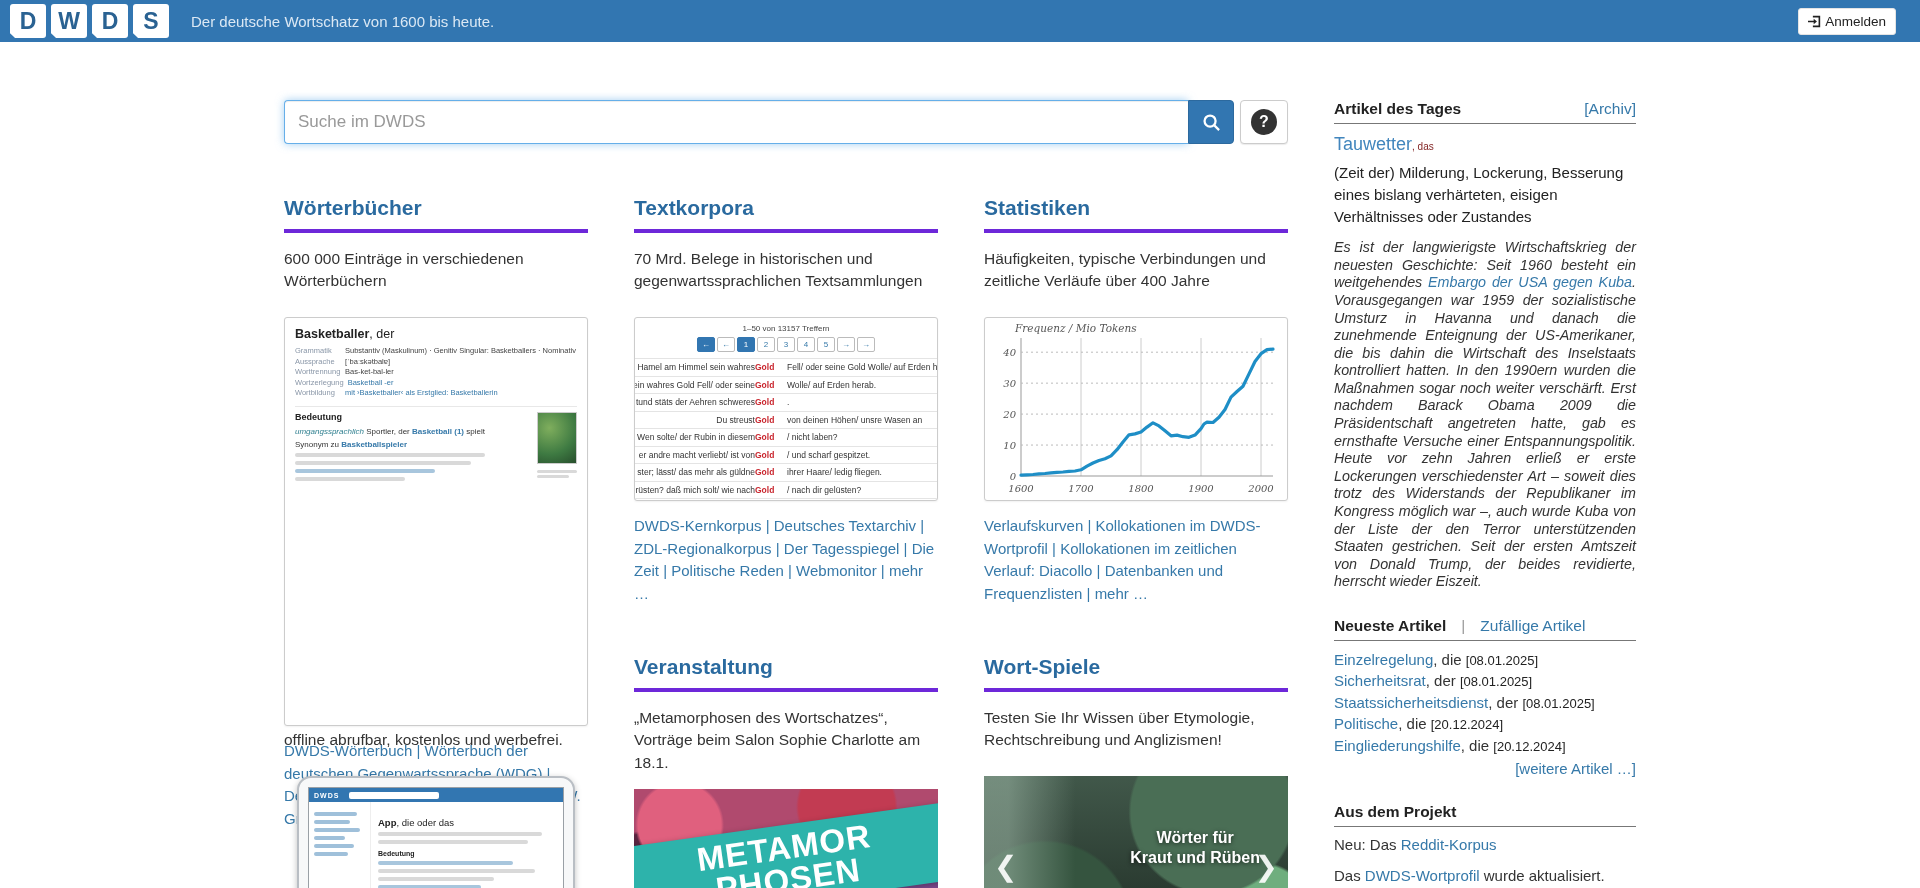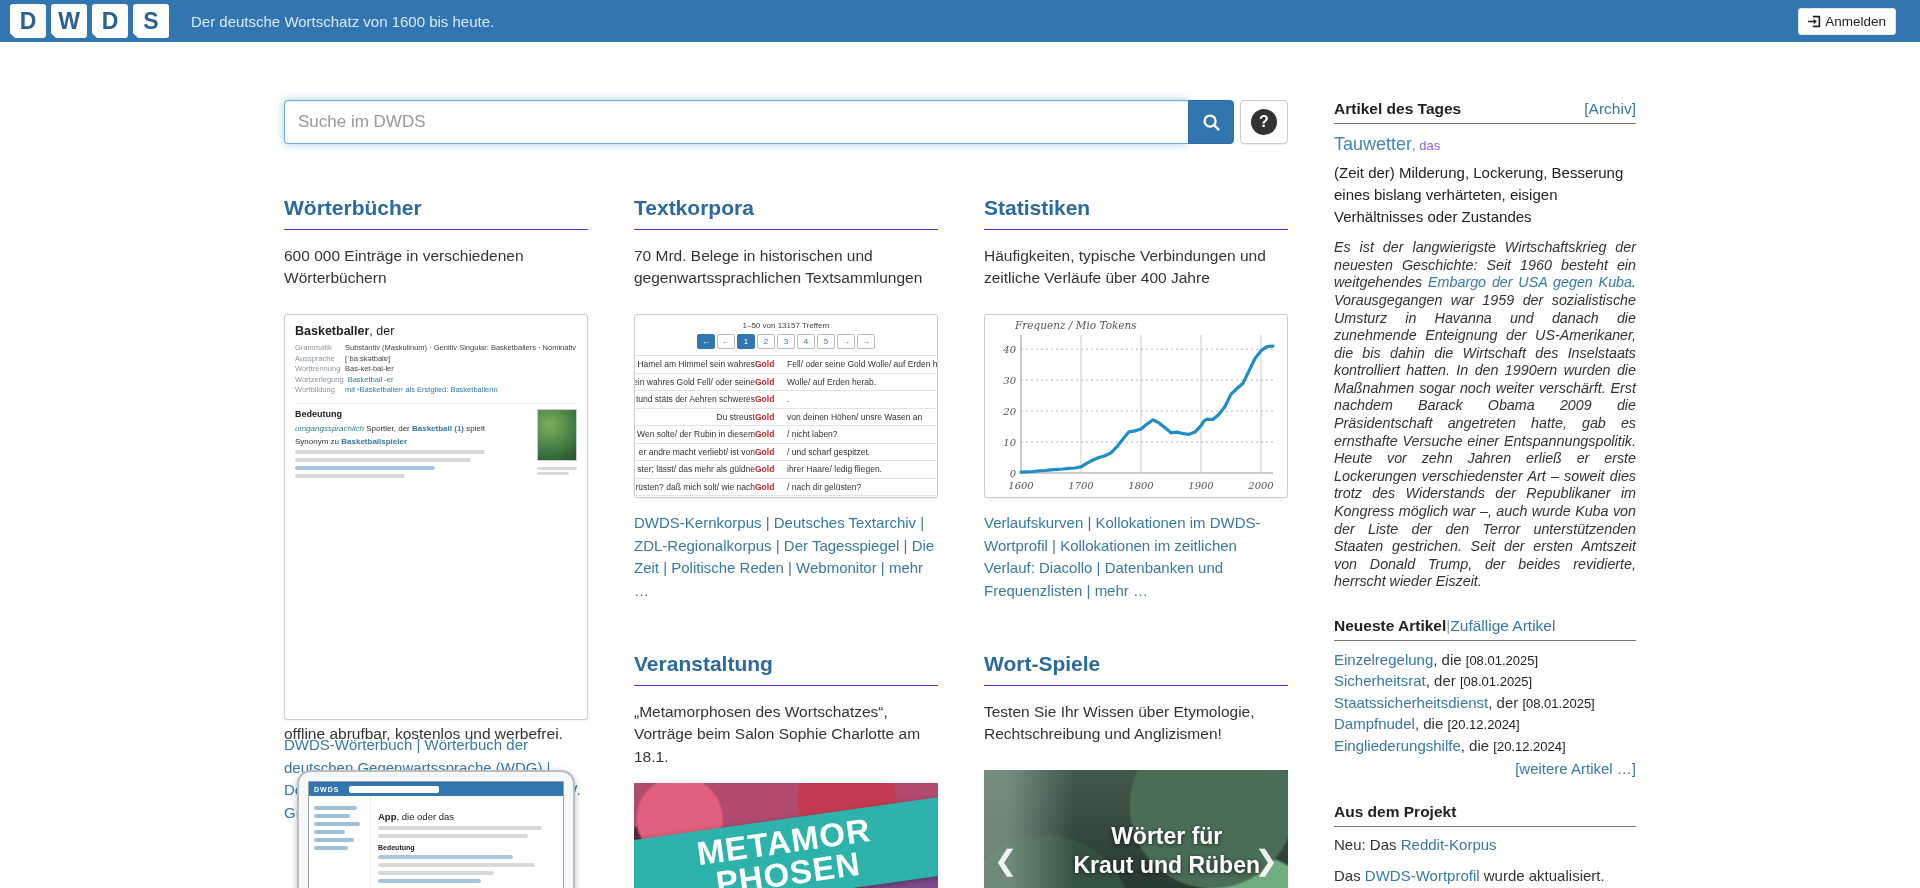--- a/index.html
+++ b/index.html
@@ -27,21 +27,21 @@
   .search-row input::placeholder { color:#999; }
   .btn-search { width:46px; background:#3276b1; border:1px solid #2c699e; border-radius:0 4px 4px 0; cursor:pointer;
     display:flex; align-items:center; justify-content:center; }
   .btn-help { width:48px; margin-left:6px; background:#fff; border:1px solid #ccc; border-radius:4px; cursor:pointer;
     display:flex; align-items:center; justify-content:center; box-shadow:0 1px 1px rgba(0,0,0,.08); }
   .qmark { width:26px; height:26px; border-radius:50%; background:#333; color:#fff; font-weight:bold; font-size:16px;
     display:flex; align-items:center; justify-content:center; }
 
   
   .cols { display:grid; grid-template-columns:repeat(3,304px); column-gap:46px; row-gap:50px; }
-  h2.sec { font-size:21px; font-weight:700; color:#2a6a9f; padding-bottom:9px; border-bottom:1px solid #6d28d9; margin-bottom:15px; }
+  h2.sec { font-size:21px; font-weight:700; color:#2a6a9f; padding-bottom:9px; border-bottom:4px solid #6d28d9; margin-bottom:15px; }
   .desc { font-size:15.5px; line-height:1.45; color:#333; min-height:54px; margin-bottom:15px; }
   .card { height:184px; border:1px solid #ccc; border-radius:3px; background:#fff; overflow:hidden; position:relative;
     box-shadow:0 1px 2px rgba(0,0,0,.06); }
   .links { margin-top:14px; font-size:15px; line-height:1.5; color:#3679a9; }
   .links a { color:#3679a9; }
 
   
   .dict { padding:9px 10px; font-size:7.5px; height:100%; position:relative; }
   .dict-hw { font-size:12.5px; margin-bottom:5px; color:#222; }
   .dict-hw b { font-weight:700; }
@@ -99,34 +99,34 @@
   .banner { position:absolute; left:-22px; right:-22px; top:36px; background:#2db3ab; transform:rotate(-8deg);
     padding:7px 0; text-align:center; color:#fff; font-weight:800; font-size:33px; line-height:.97; letter-spacing:1px;
     box-shadow:0 2px 6px rgba(0,0,0,.3); }
 
   .carousel { height:180px; position:relative; overflow:hidden; background:#25352b;
     background-image:linear-gradient(90deg, rgba(159,185,168,.55) 8%, transparent 30%),
       radial-gradient(circle at 75% 20%, #4a6e55 0 30%, transparent 31%),
       radial-gradient(circle at 20% 85%, #35543f 0 30%, transparent 31%),
       radial-gradient(circle at 90% 80%, #6fae7e 0 18%, transparent 19%),
       linear-gradient(180deg, #41584a, #1d2a22); }
-  .car-text { position:absolute; right:28px; top:52px; text-align:center; color:#fff; font-weight:700; font-size:23px;
+  .car-text { position:absolute; right:28px; top:52px; text-align:center; color:#fff; font-weight:700; font-size:16px;
     line-height:1.28; text-shadow:0 1px 4px rgba(0,0,0,.65); }
   .car-arrow { position:absolute; top:50%; transform:translateY(-50%); color:rgba(255,255,255,.9); font-size:28px; cursor:pointer; }
   .car-arrow.left { left:10px; } .car-arrow.right { right:10px; }
 
   
   .sidebar { font-size:15px; }
   .side-head { display:flex; justify-content:space-between; align-items:baseline; border-bottom:1px solid #777;
     padding-bottom:5px; font-size:15.5px; }
   .side-head b { color:#222; }
   .side-head a { color:#3679a9; font-weight:normal; }
   .adt-word { margin-top:10px; }
   .adt-word a { font-size:18px; color:#4286bd; }
-  .adt-word span { font-size:13px; color:#8b5cf6; }
+  .adt-word span { font-size:10px; color:#7f1d1d; }
   .adt-def { margin-top:7px; font-size:15px; line-height:1.45; color:#222; }
   .adt-body { margin-top:12px; font-style:italic; font-size:14.3px; line-height:1.23; color:#333; text-align:justify; }
   .adt-body a { color:#3679a9; }
   .side-block { margin-top:26px; }
   .art-list { margin-top:8px; }
   .art-item { line-height:1.42; font-size:15px; }
   .art-item a { color:#3679a9; }
   .art-item .date { font-size:13px; color:#222; }
   .more-link { text-align:right; color:#3679a9; margin-top:4px; font-size:15px; display:block; }
   .proj-new { margin-top:9px; font-size:15px; color:#333; }
@@ -395,30 +395,30 @@
         <div class="adt-word">
           <a>Tauwetter</a><span>, das</span>
         </div>
         <div class="adt-def">(Zeit der) Milderung, Lockerung, Besserung eines bislang verhärteten, eisigen Verhältnisses oder Zustandes</div>
         <div class="adt-body">
           <span>Es ist der langwierigste Wirtschaftskrieg der neuesten Geschichte: Seit 1960 besteht ein weitgehendes </span><a>Embargo der USA gegen Kuba</a><span>. Vorausgegangen war 1959 der sozialistische Umsturz in Havanna und danach die zunehmende Enteignung der US-Amerikaner, die bis dahin die Wirtschaft des Inselstaats kontrolliert hatten. In den 1990ern wurden die Maßnahmen sogar noch weiter verschärft. Erst nachdem Barack Obama 2009 die Präsidentschaft angetreten hatte, gab es ernsthafte Versuche einer Entspannungspolitik. Heute vor zehn Jahren erließ er erste Lockerungen verschiedenster Art – soweit dies trotz des Widerstands der Republikaner im Kongress möglich war –, auch wurde Kuba von der Liste der den Terror unterstützenden Staaten gestrichen. Seit der ersten Amtszeit von Donald Trump, der beides revidierte, herrscht wieder Eiszeit.</span>
         </div>
       </div>
 
       <div class="side-block">
-        <div class="side-head" style="justify-content:flex-start; gap:0;">
+        <div class="side-head" style="justify-content:flex-start; gap:15px;">
           <b>Neueste Artikel</b>
           <span style="color:#999;">|</span>
           <a>Zufällige Artikel</a>
         </div>
         <div class="art-list" id="articles-list">
             <div class="art-item"><a>Einzelregelung</a><span>, die </span><span class="date">[08.01.2025]</span></div>
             <div class="art-item"><a>Sicherheitsrat</a><span>, der </span><span class="date">[08.01.2025]</span></div>
             <div class="art-item"><a>Staatssicherheitsdienst</a><span>, der </span><span class="date">[08.01.2025]</span></div>
-            <div class="art-item"><a>Dampfnudel</a><span>, die </span><span class="date">[20.12.2024]</span></div>
+            <div class="art-item"><a>Politische</a><span>, die </span><span class="date">[20.12.2024]</span></div>
             <div class="art-item"><a>Eingliederungshilfe</a><span>, die </span><span class="date">[20.12.2024]</span></div>
           </div>
         <a class="more-link">[weitere Artikel …]</a>
       </div>
 
       <div class="side-block">
         <div class="side-head">
           <b>Aus dem Projekt</b>
         </div>
         <div class="proj-new">

